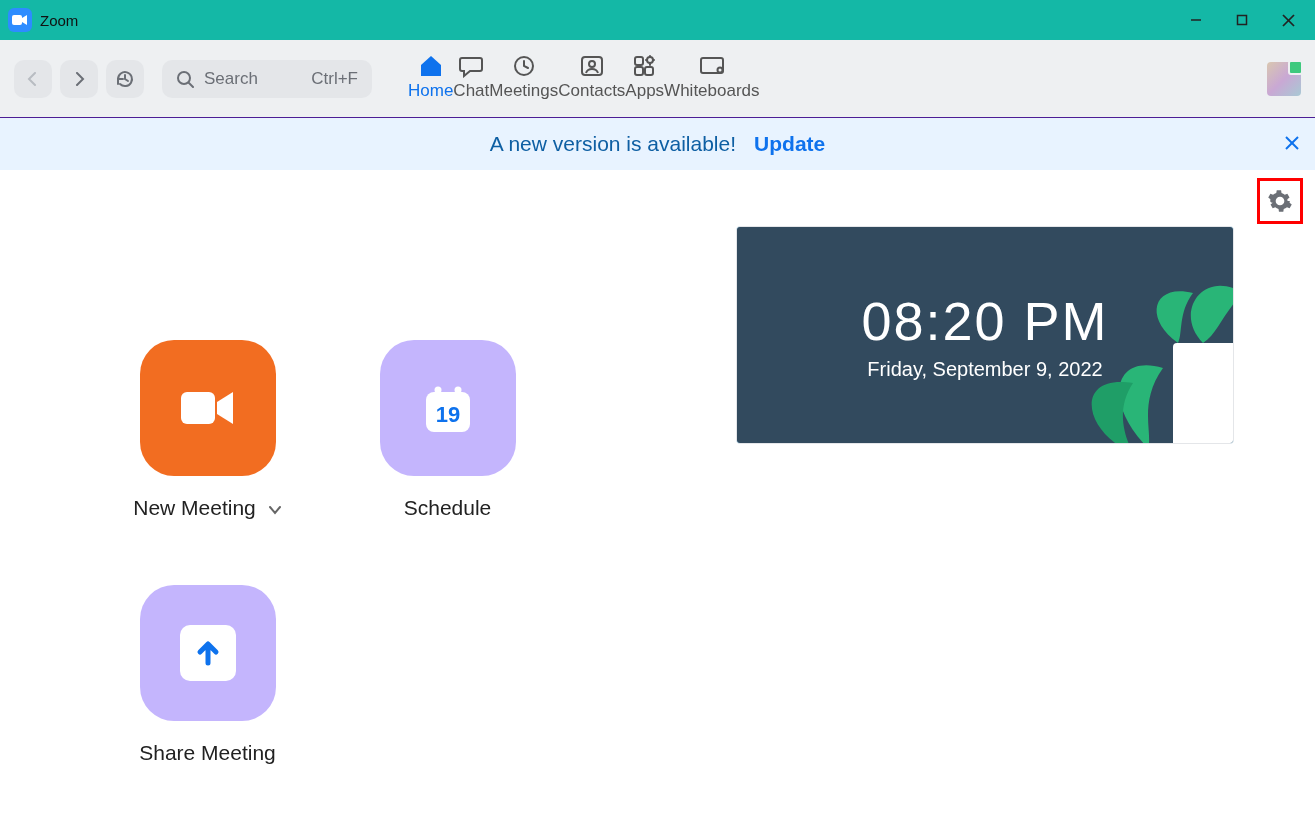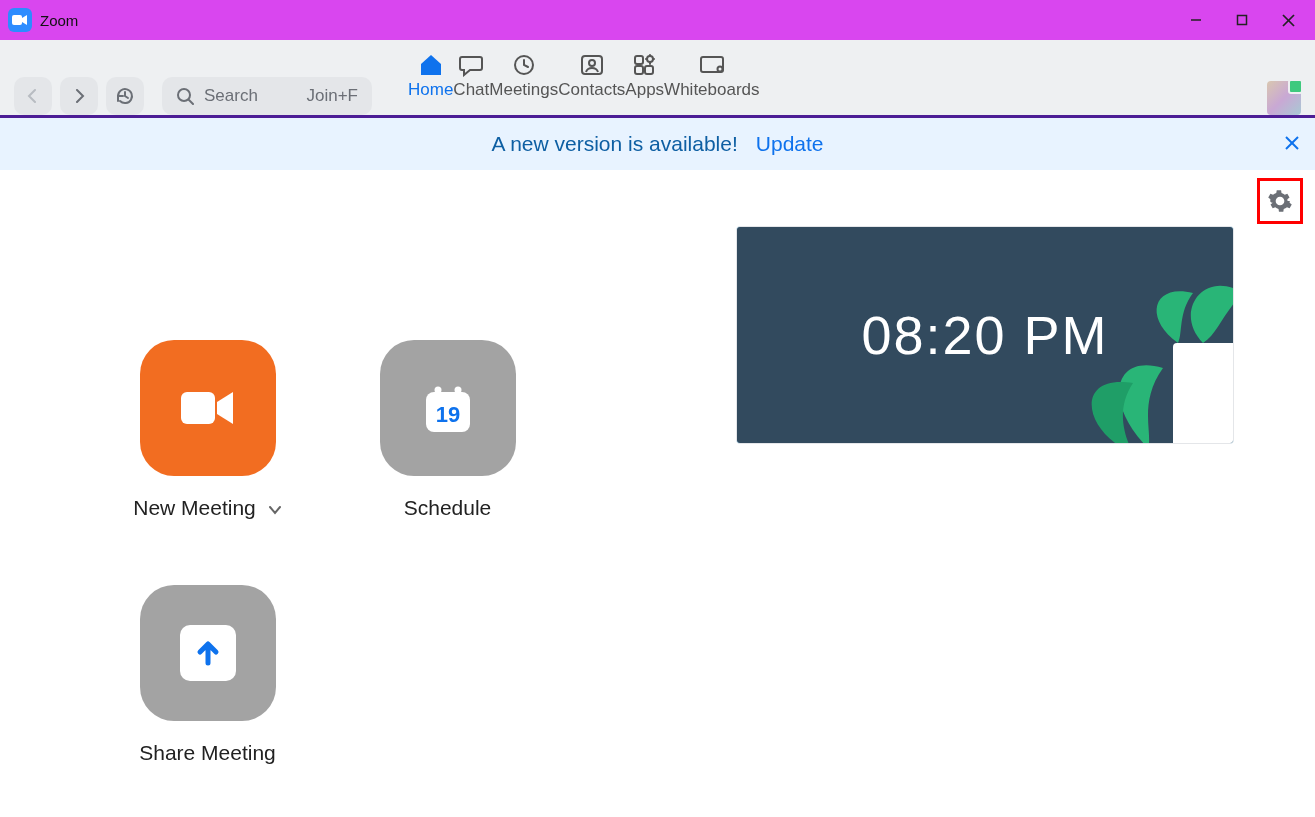--- a/index.html
+++ b/index.html
@@ -1,59 +1,59 @@
 <!DOCTYPE html>
 <html><head>
 <meta charset="utf-8">
 <style>
   * { box-sizing: border-box; margin: 0; padding: 0; font-family: "Segoe UI", Arial, sans-serif; }
   html, body { width: 1315px; height: 817px; background: #fff; overflow: hidden; }
 
   
-  .titlebar { height: 40px; display: flex; align-items: center; padding: 0 4px 0 8px; background: #d946ef; }
+  .titlebar { height: 40px; display: flex; align-items: center; padding: 0 4px 0 8px; background: #14b8a6; }
   .app-icon { width: 24px; height: 24px; border-radius: 6px; background: #2d8cff; display: flex; align-items: center; justify-content: center; margin-right: 8px; }
   .app-title { font-size: 15px; color: #111; }
   .titlebar-spacer { flex: 1; }
   .winbtn { width: 46px; height: 40px; display: flex; align-items: center; justify-content: center; color: #222; }
 
   
-  .toolbar { height: 78px; background: #eef0f2; display: flex; align-items: flex-end; padding: 0 14px; border-bottom: 3px solid #4c1d95; }
+  .toolbar { height: 78px; background: #eef0f2; display: flex; align-items: center; padding: 0 14px; border-bottom: 1px solid #4c1d95; }
   .nav-circle { width: 38px; height: 38px; border-radius: 10px; background: #e4e6e9; margin-right: 8px; display: flex; align-items: center; justify-content: center; color: #6b6f76; }
   .nav-circle.disabled { color: #b8bcc2; }
   .history-btn { width: 38px; height: 38px; border-radius: 10px; background: #e4e6e9; margin-right: 18px; display: flex; align-items: center; justify-content: center; color: #6b6f76; }
   .search-box { width: 210px; height: 38px; border-radius: 10px; background: #e4e6e9; display: flex; align-items: center; padding: 0 14px; color: #6b6f76; font-size: 17px; }
   .search-box .mag { margin-right: 10px; display: flex; }
   .search-box .kbd { margin-left: auto; }
 
   .tabs { flex: 1; display: flex; align-items: stretch; justify-content: flex-start; padding-left: 36px; height: 100%; }
   .tab { display: flex; flex-direction: column; align-items: center; justify-content: center; color: #555; font-size: 17px; cursor: pointer; border-bottom: 3px solid transparent; }
   .tab.active { color: #0e72ed; }
   .tab .ticon { height: 26px; display: flex; align-items: center; justify-content: center; margin-bottom: 2px; }
 
   .avatar { width: 34px; height: 34px; border-radius: 4px; background: linear-gradient(135deg,#d9c7b0,#c9a8d4,#a8c9d4); position: relative; margin-left: 14px; }
   .avatar::after { content: ""; position: absolute; top: -2px; right: -2px; width: 11px; height: 11px; background: #3ec97e; border: 2px solid #eef0f2; border-radius: 3px; }
 
   
   .banner { height: 52px; background: #e8f3ff; display: flex; align-items: center; justify-content: center; position: relative; font-size: 21px; }
   .banner-text { color: #0e5fa3; margin-right: 18px; }
-  .banner-link { color: #0e72ed; font-weight: 400; cursor: pointer; }
+  .banner-link { color: #0e72ed; font-weight: 700; cursor: pointer; }
   .banner-close { position: absolute; right: 16px; color: #0e72ed; font-size: 18px; cursor: pointer; }
 
   
   .settings-wrap { position: absolute; top: 178px; right: 12px; width: 46px; height: 46px; border: 3px solid #ff0000; display: flex; align-items: center; justify-content: center; cursor: pointer; }
   .settings-wrap svg { color: #6b6f76; }
 
   
   .main { display: flex; height: 647px; }
   .left { width: 655px; padding: 50px 0 0 0; display: flex; flex-direction: column; align-items: center; }
   .grid { display: grid; grid-template-columns: 220px 220px; grid-template-rows: 225px 225px; column-gap: 10px; row-gap: 20px; margin-top: 120px; gap: 20px; }
   .tile { display: flex; flex-direction: column; align-items: center; }
   .tile-btn { width: 136px; height: 136px; border-radius: 34px; display: flex; align-items: center; justify-content: center; cursor: pointer; }
   .tile-btn.orange { background: #f26d21; }
-  .tile-btn.blue { background: #a3a3a3; }
+  .tile-btn.blue { background: #c4b5fd; }
   .tile-label { margin-top: 20px; font-size: 21px; color: #222; display: flex; align-items: center; }
   .chev { margin-left: 12px; color: #666; }
 
   .right { flex: 1; padding: 56px 0 0 0; display: flex; flex-direction: column; align-items: center; }
   .card { width: 498px; border: 1px solid #e4e6e9; border-radius: 4px; overflow: hidden; background: #7dd3fc; }
   .card-hero { height: 216px; background: #324a5e; position: relative; display: flex; flex-direction: column; align-items: center; justify-content: center; color: #fff; overflow: hidden; }
   .time { font-size: 54px; font-weight: 500; letter-spacing: 2px; }
   .date { font-size: 20px; margin-top: 6px; }
   .plant { position: absolute; right: -10px; bottom: -10px; }
   .card-body { height: 362px; display: flex; align-items: center; justify-content: center; font-size: 21px; color: #222; }
@@ -110,21 +110,21 @@
       </svg>
   </div>
   <div class="search-box">
     <span class="mag">
         <svg width="18" height="18" viewBox="0 0 18 18">
           <circle cx="8" cy="8" r="6" fill="none" stroke="currentColor" stroke-width="2"></circle>
           <line x1="13" y1="13" x2="17" y2="17" stroke="currentColor" stroke-width="2" stroke-linecap="round"></line>
         </svg>
       </span>
     <span>Search</span>
-    <span class="kbd">Join+F</span>
+    <span class="kbd">Ctrl+F</span>
   </div>
 
   <div class="tabs">
     <div class="tab active">
       <span class="ticon">
           <svg width="26" height="24" viewBox="0 0 26 24">
             <path d="M3 11 L13 2 L23 11 L23 22 L3 22 Z" fill="#0e72ed"></path>
           </svg>
         </span>
       <span>Home</span>
@@ -246,20 +246,21 @@
             <span>Share Meeting</span>
           </div>
       </div>
     </div>
   </div>
 
   <div class="right">
     <div class="card">
       <div class="card-hero">
         <div class="time">08:20 PM</div>
+        <div class="date">Friday, September 9, 2022</div>
         <svg class="plant" width="160" height="180" viewBox="0 0 160 180">
           <rect x="90" y="70" width="70" height="110" fill="#ffffff" rx="4"></rect>
           <path d="M95 70 C60 45 70 10 110 20 C95 40 100 60 95 70 Z" fill="#29b577"></path>
           <path d="M120 70 C90 40 120 -5 160 20 C140 40 135 60 120 70 Z" fill="#29b577"></path>
           <path d="M65 175 C20 130 30 80 80 95 C55 130 70 160 65 175 Z" fill="#29b577"></path>
           <path d="M50 180 C0 160 -10 100 50 110 C30 140 45 170 50 180 Z" fill="#1f9e67"></path>
         </svg>
       </div>
     </div>
   </div>

